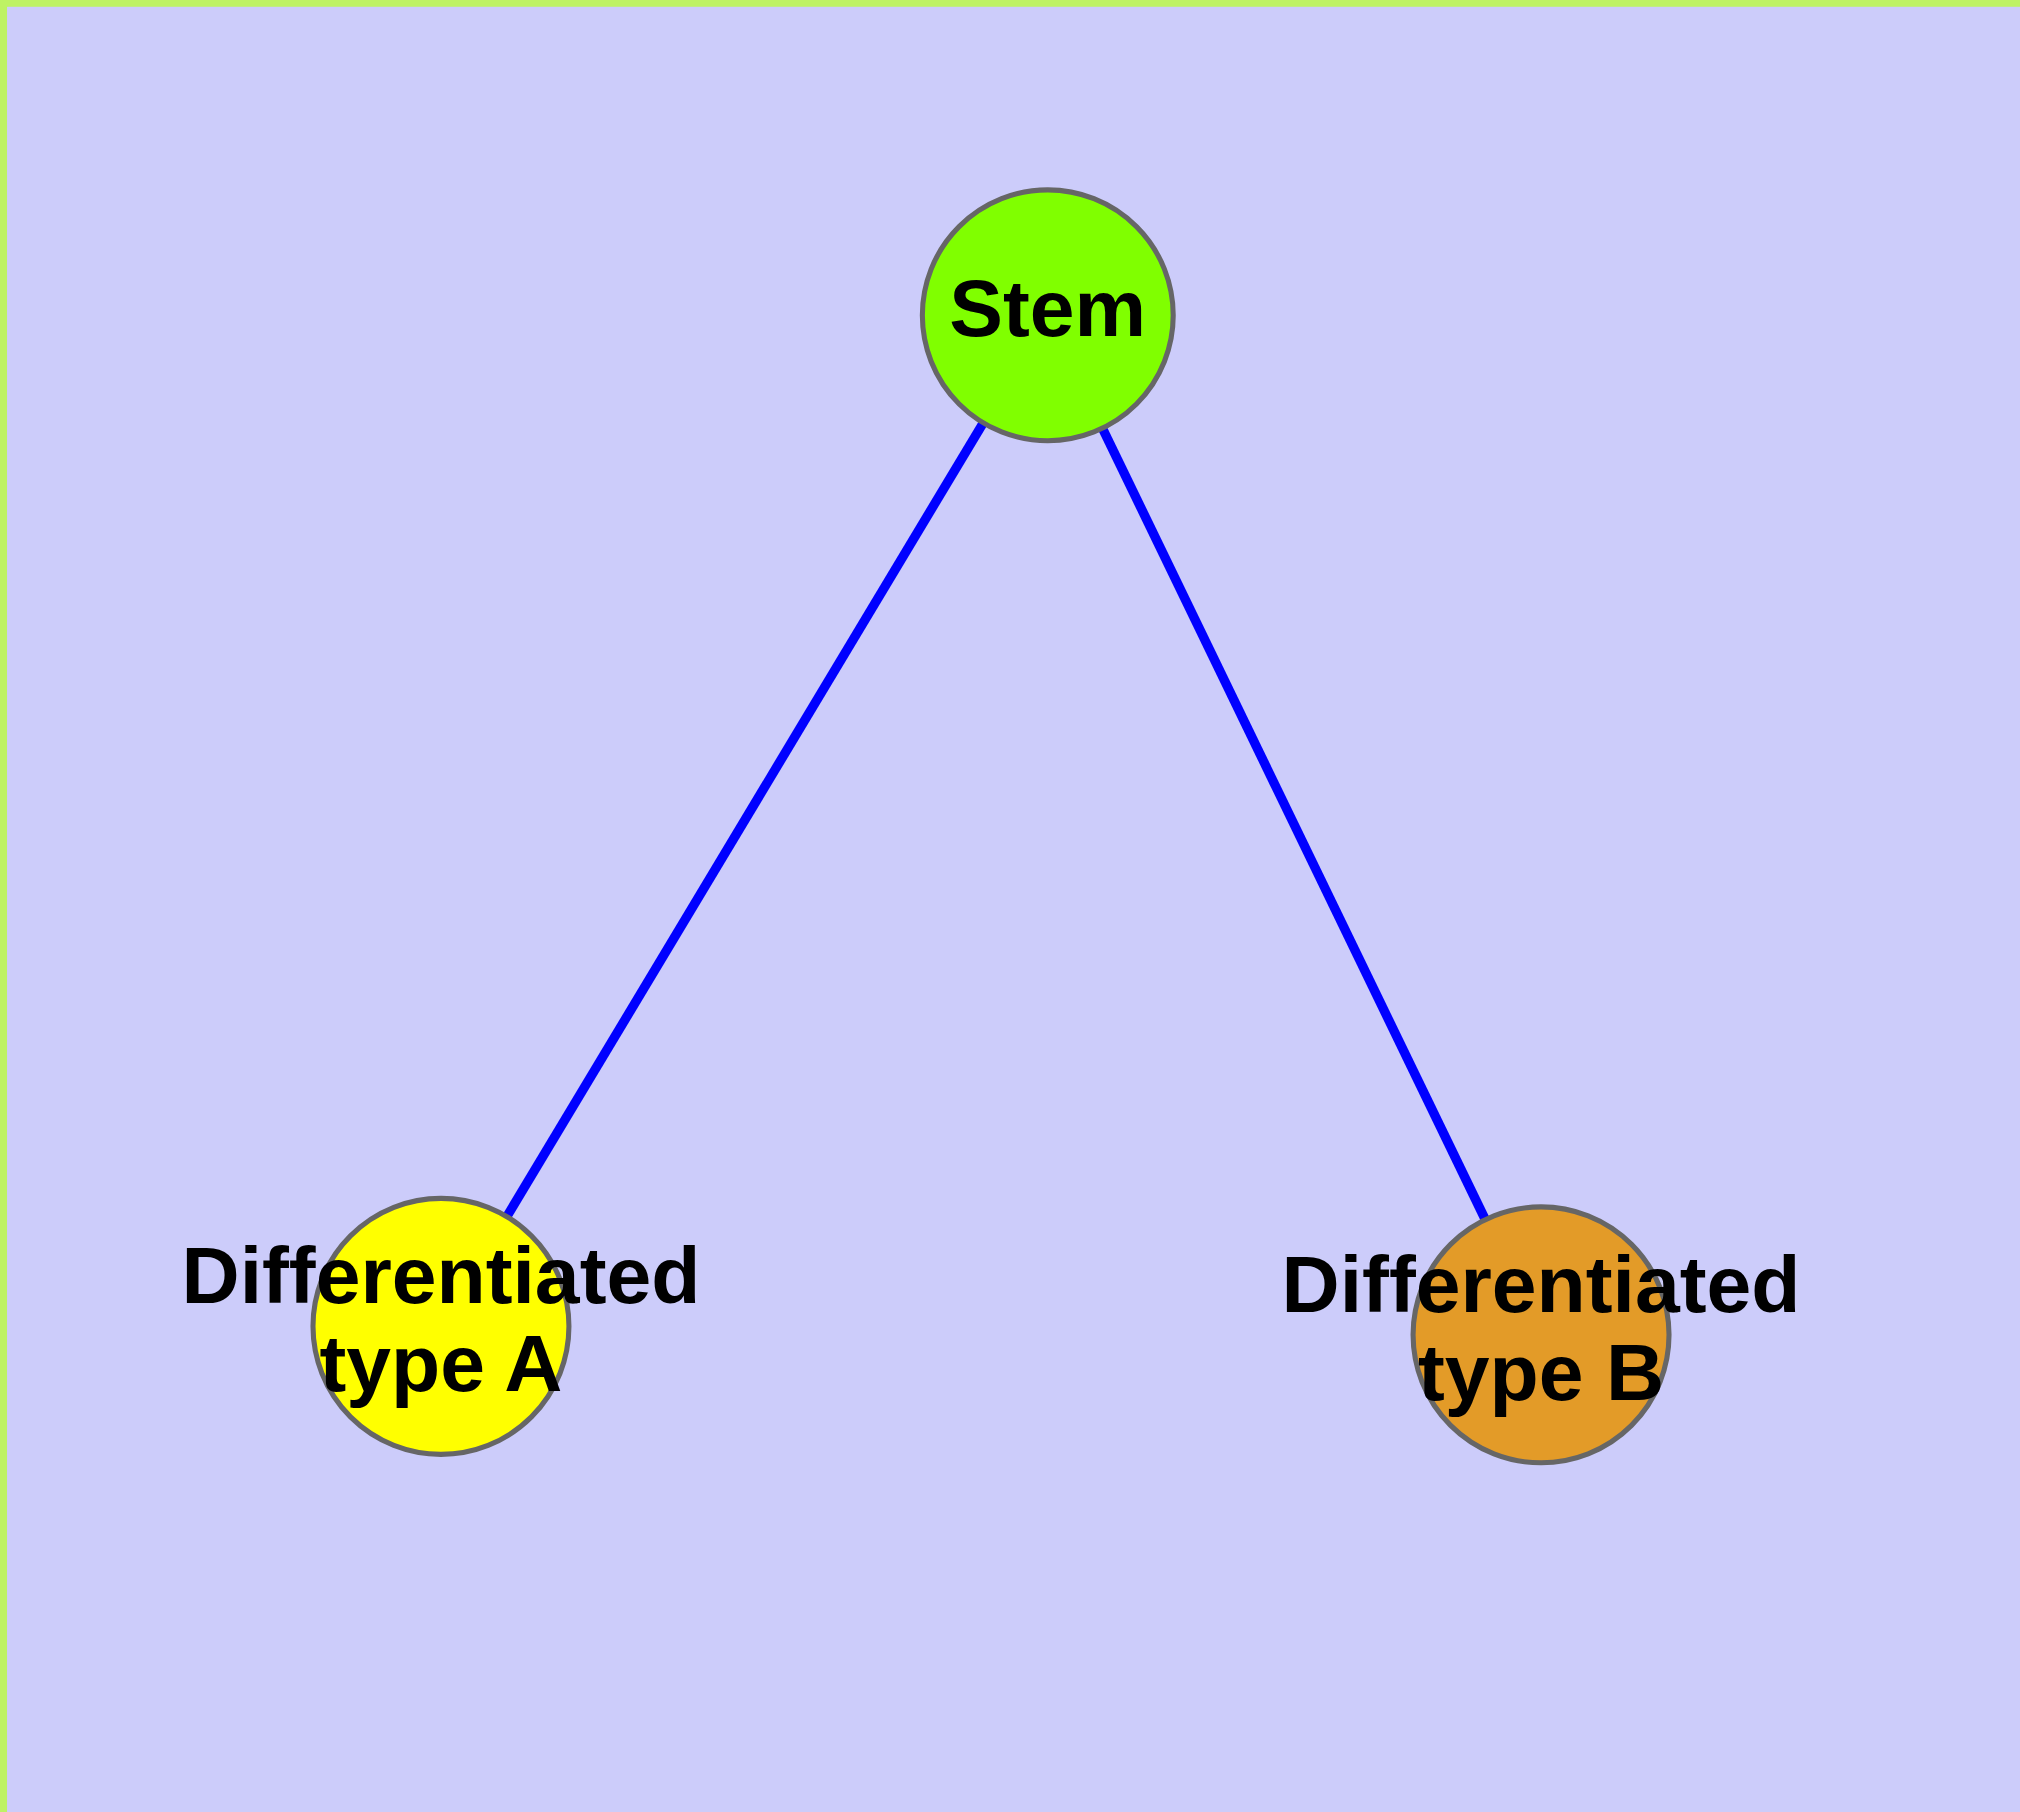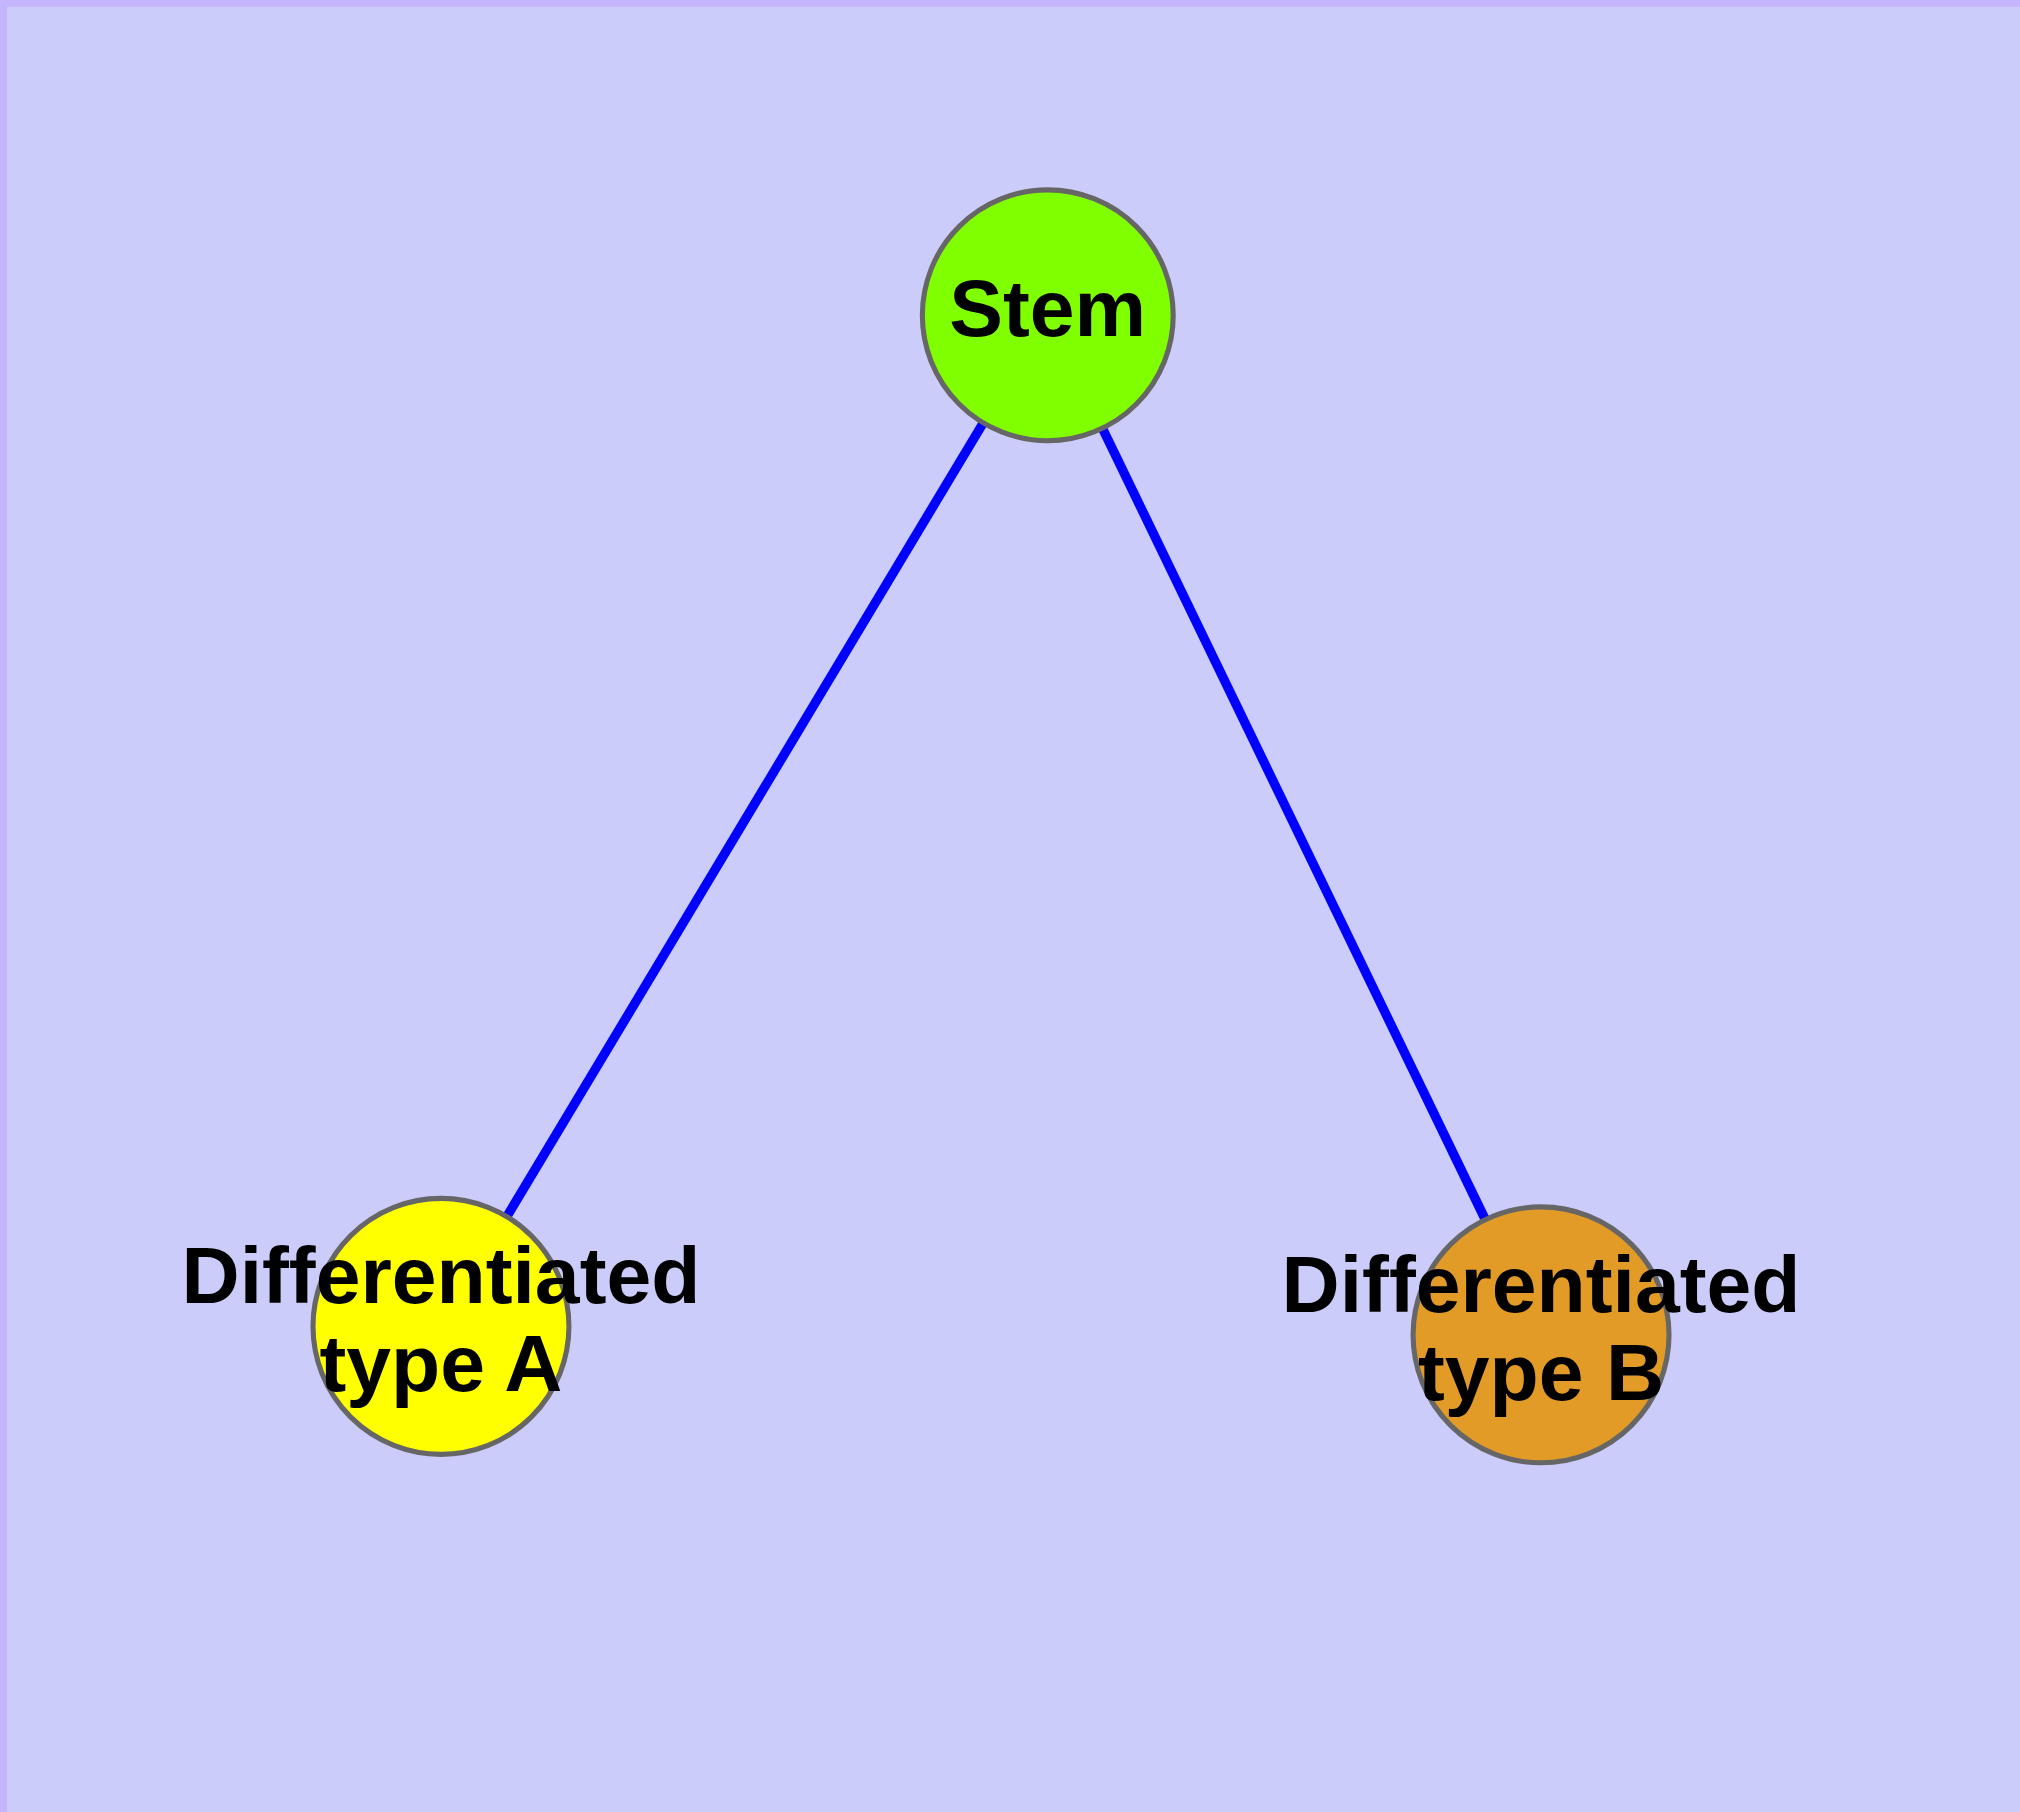--- a/index.html
+++ b/index.html
@@ -28,21 +28,21 @@
     font-weight: bold;
     fill: #000000;
     text-anchor: middle;
     dominant-baseline: middle;
     paint-order: normal;
   }
 </style>
 </head>
 <body>
 
-<div id="canvas" style="width: 2021px; height: 1812px; background: #c4b5fd;">
+<div id="canvas" style="width: 2021px; height: 1812px; background: #bef264;">
   <svg id="graph-svg" viewBox="0 0 2384 2138" xmlns="http://www.w3.org/2000/svg">
 
     <rect id="plot-bg" x="8" y="8" width="2376" height="2130" fill="#ccccfa"></rect>
 
     <g id="edges-layer">
       <line id="edge-0" x1="1159.324384663602" y1="499.756995944585" x2="598.2194196720302" y2="1434.6707155464635" stroke="#0000ff" stroke-width="11" stroke-linecap="butt"></line>
       <line id="edge-1" x1="1300.8898353214095" y1="506.1279585767277" x2="1751.803657927153" y2="1438.1714784989088" stroke="#0000ff" stroke-width="11" stroke-linecap="butt"></line>
     </g>
 
     <g id="nodes-layer">

